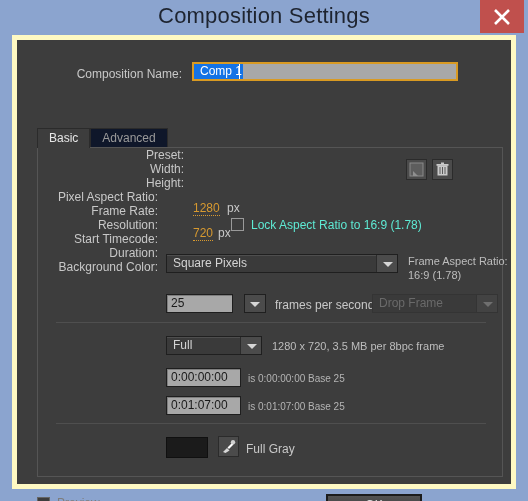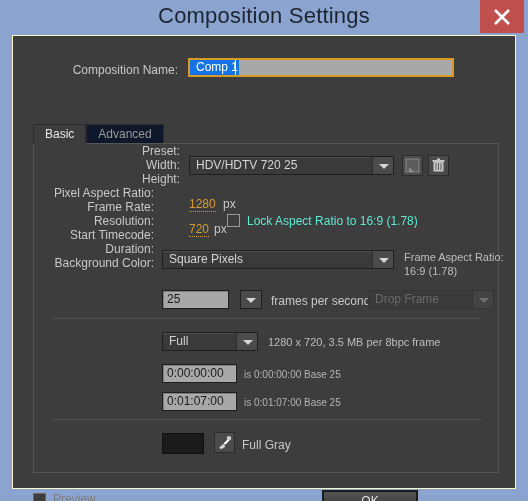--- a/index.html
+++ b/index.html
@@ -33,21 +33,21 @@
     background: #c0504d;
     cursor: pointer;
   }
   .close-btn svg { position: absolute; left: 13px; top: 9px; }
 
   
   .dialog-body {
     position: absolute; left: 12px; top: 35px;
     width: 504px; height: 454px;
     background: #3d3d3d;
-    border: 1px solid #fef9c3;
+    border: 5px solid #fef9c3;
   }
   .lbl {
     font-size: 12px; color: #c8c8c8;
     text-align: right; white-space: nowrap;
   }
 
   .compname-label { position: absolute; left: 0; top: 27px; width: 165px; }
   .compname-field {
     position: absolute; left: 175px; top: 22px;
     width: 266px; height: 19px;
@@ -199,26 +199,20 @@
 
     <div class="tabstrip">
       <div class="tab active">Basic</div>
       <div class="tab inactive">Advanced</div>
     </div>
 
     <div class="tabpanel">
       <div class="tabpanel-mask"></div>
 
       <div class="lbl" style="left:0; top:17px; width:146px;">Preset:</div>
-      <div class="dropdown" style="left:155px; top:12px; width:205px;">
-        <span class="dd-text">HDV/HDTV 720 25</span>
-        <span class="dd-arrow">
-            <i></i>
-          </span>
-      </div>
       <div class="iconbtn" style="left:368px; top:11px;">
         <svg width="15" height="15" viewBox="0 0 15 15" style="position:absolute;left:2px;top:2px;">
           <rect x="1" y="1" width="13" height="13" fill="#5d5d5d" stroke="#8a8a8a"></rect>
           <path d="M4 14 L4 9 L9 14 Z" fill="#8f8f8f"></path>
         </svg>
       </div>
       <div class="iconbtn" style="left:394px; top:11px;">
         <svg width="15" height="15" viewBox="0 0 15 15" style="position:absolute;left:2px;top:2px;">
           <rect x="2.5" y="3.5" width="10" height="10" fill="#c9c9c9"></rect>
           <rect x="1.5" y="2" width="12" height="1.8" fill="#c9c9c9"></rect>

